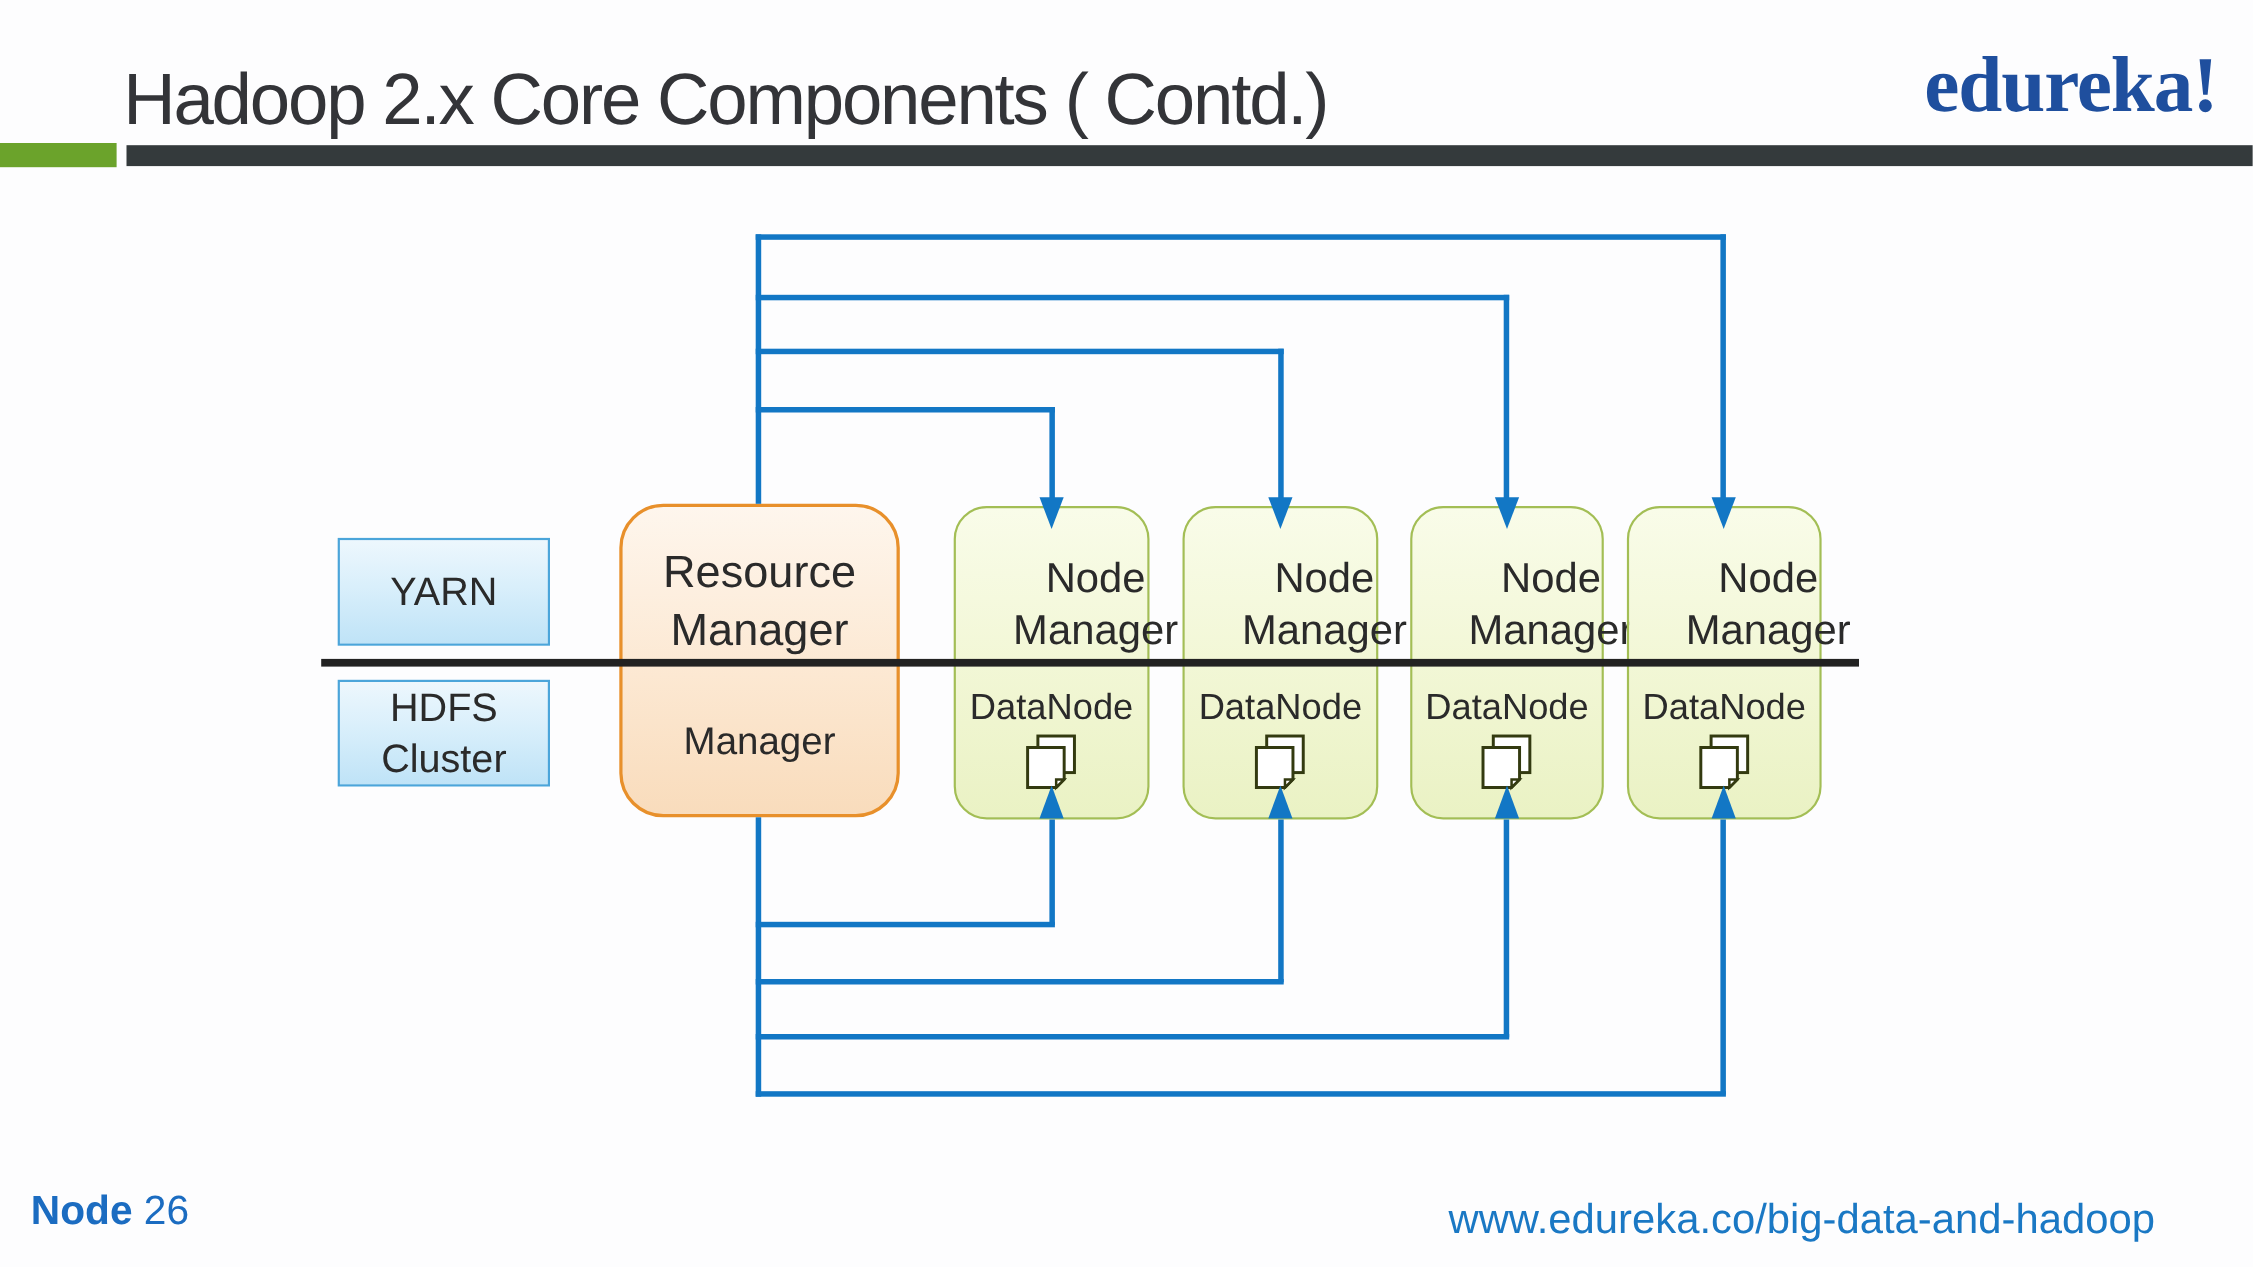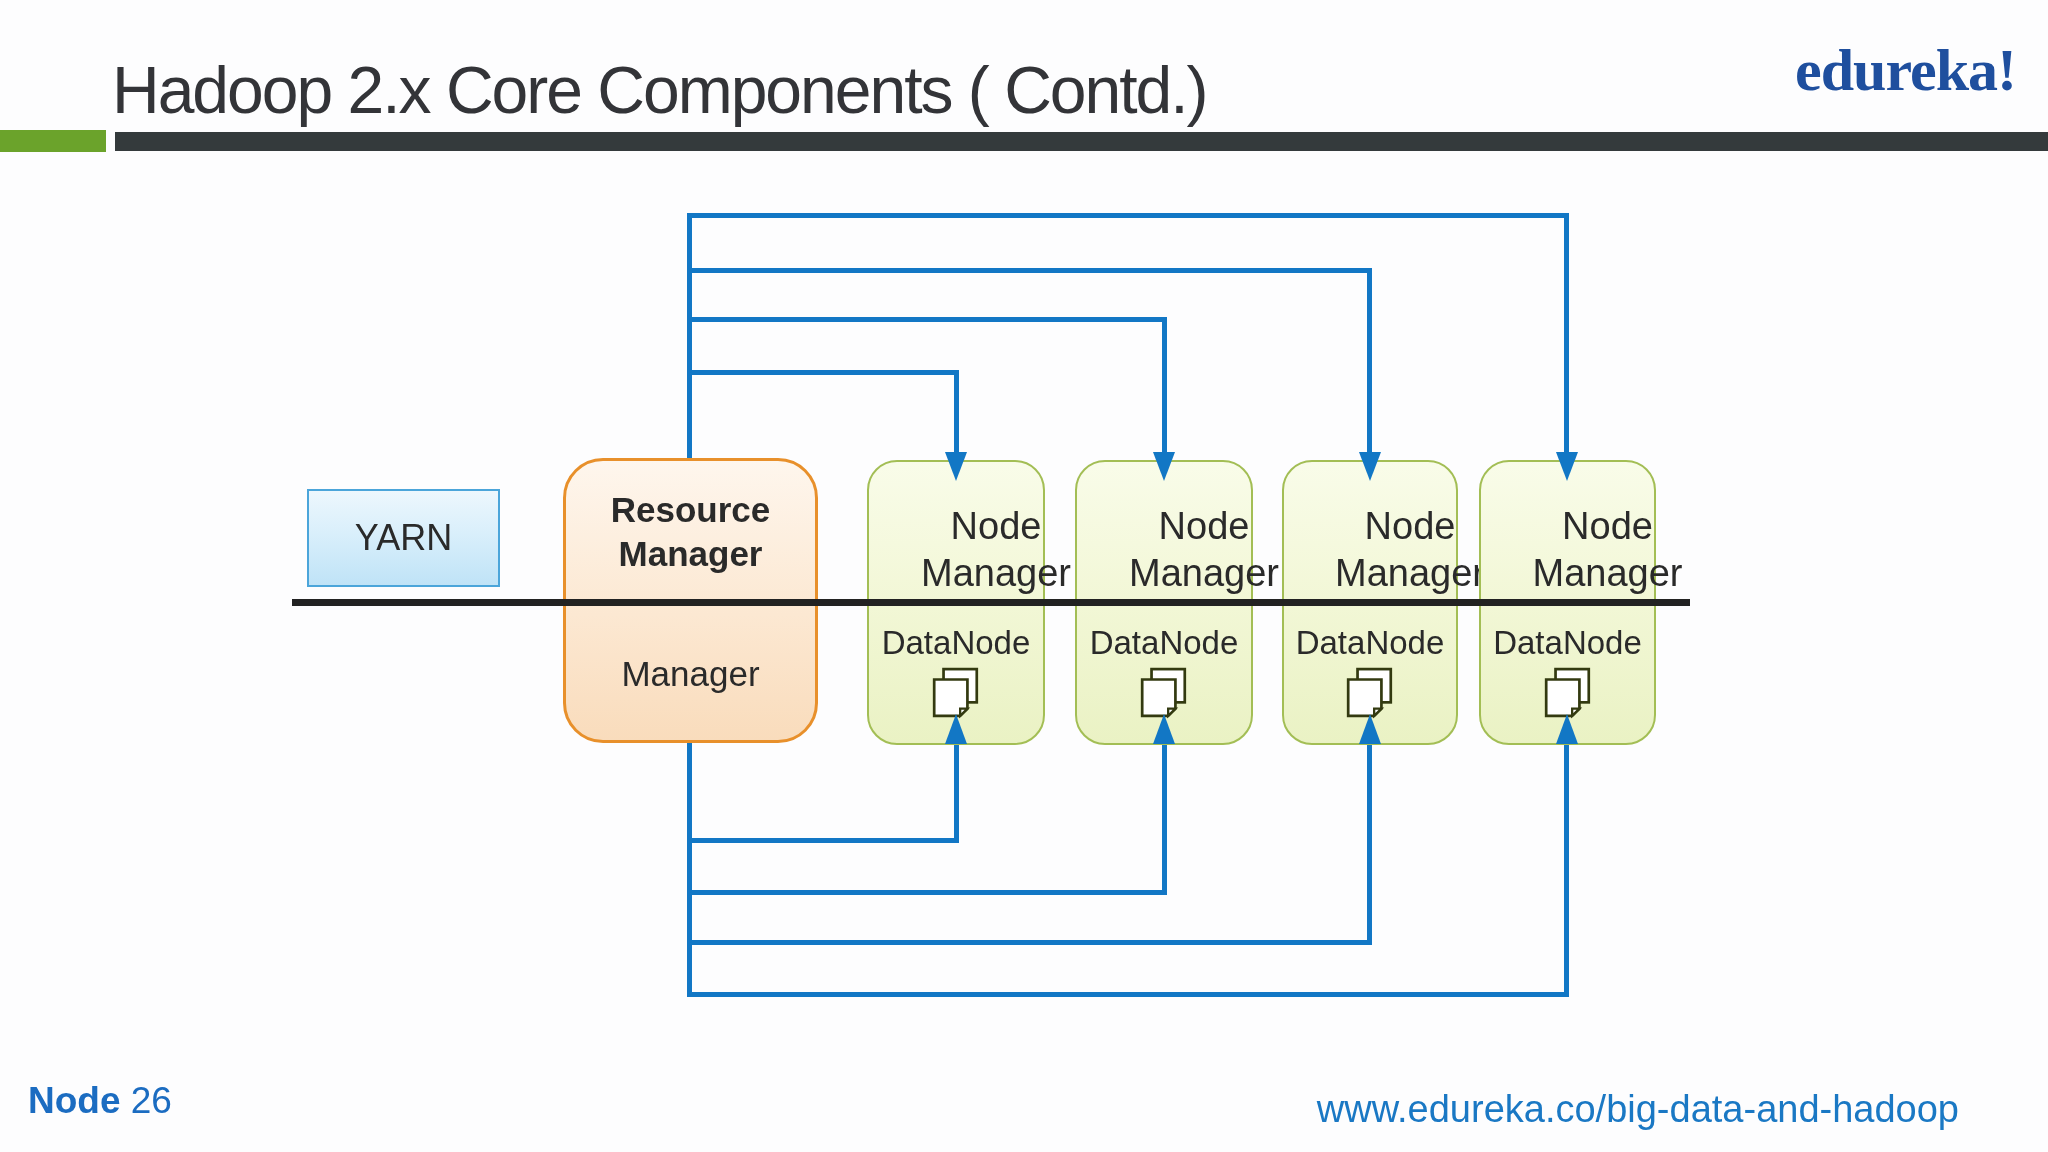--- a/index.html
+++ b/index.html
@@ -18,39 +18,39 @@
   }
   *{margin:0;padding:0;box-sizing:border-box;}
   html,body{width:2048px;height:1152px;}
   body{font-family:"Liberation Sans",sans-serif;background:#ffffff;}
   .slide{position:relative;width:2048px;height:1152px;background:#fdfdfe;overflow:hidden;}
 
   
   .title{position:absolute;left:112px;top:52px;font-size:66px;letter-spacing:-2px;
          color:var(--title-gray);white-space:nowrap;font-weight:400;}
   .logo{position:absolute;right:32px;top:36px;font-family:"Liberation Serif",serif;
-        font-weight:700;font-size:60px;color:var(--edureka-blue);letter-spacing:-1px;}
+        font-weight:700;font-size:72px;color:var(--edureka-blue);letter-spacing:-1px;}
   .accent-bar{position:absolute;left:0;top:130px;width:106px;height:22px;background:var(--accent-green);}
   .header-rule{position:absolute;left:115px;top:132px;width:1933px;height:19px;background:var(--bar-dark);}
 
   
   .legend-box{position:absolute;left:307px;width:193px;border:2px solid var(--blue-box-border);
               background:linear-gradient(180deg,#edf7fd 0%,#d9effb 45%,#bfe3f7 100%);
               display:flex;align-items:center;justify-content:center;text-align:center;
               font-size:36px;color:var(--box-text);line-height:1.3;}
   .yarn-box{top:489px;height:98px;}
   .hdfs-box{top:618px;height:97px;}
   .hdfs-box .lbl{width:130px;}
 
   
   .rm-box{position:absolute;left:563px;top:458px;width:255px;height:285px;border-radius:40px;
           border:3px solid var(--orange-box-border);
           background:linear-gradient(180deg,#fef6ed 0%,#fce8d2 55%,#f9dcbc 100%);z-index:2;}
-  .rm-top{position:absolute;left:0;top:0;width:100%;height:141px;display:flex;align-items:center;
-          justify-content:center;text-align:center;font-size:35px;line-height:1.25;color:var(--box-text);font-weight:bold;}
+  .rm-top{position:absolute;left:0;top:15px;width:100%;height:141px;display:flex;align-items:center;
+          justify-content:center;text-align:center;font-size:41px;line-height:1.25;color:var(--box-text);}
   .rm-top .lbl{width:180px;}
   .rm-bottom{position:absolute;left:0;top:141px;width:100%;height:144px;display:flex;align-items:center;
           justify-content:center;font-size:35px;color:var(--box-text);}
 
   .worker-box{position:absolute;top:460px;height:285px;border-radius:30px;
           border:2px solid var(--green-box-border);
           background:linear-gradient(180deg,#f9fce9 0%,#f2f7d6 50%,#eaf2c4 100%);z-index:2;}
   .nm-label{position:absolute;left:0;top:0;width:100%;height:140px;display:flex;align-items:flex-end;
           justify-content:center;text-align:center;font-size:38px;line-height:1.22;color:var(--box-text);padding-bottom:6px;margin-left:40px;}
   .nm-label .lbl{width:160px;}
@@ -80,20 +80,23 @@
 
 <div class="slide">
 
   <div class="title">Hadoop 2.x Core Components ( Contd.)</div>
   <div class="logo">edureka!</div>
   <div class="accent-bar"></div>
   <div class="header-rule"></div>
 
   <div class="legend-box yarn-box">
     <span class="lbl">YARN</span>
+  </div>
+  <div class="legend-box hdfs-box">
+    <span class="lbl">HDFS Cluster</span>
   </div>
 
   <div class="rm-box">
     <div class="rm-top">
       <span class="lbl">Resource Manager</span>
     </div>
     <div class="rm-bottom">
       <span>Manager</span>
     </div>
   </div>

